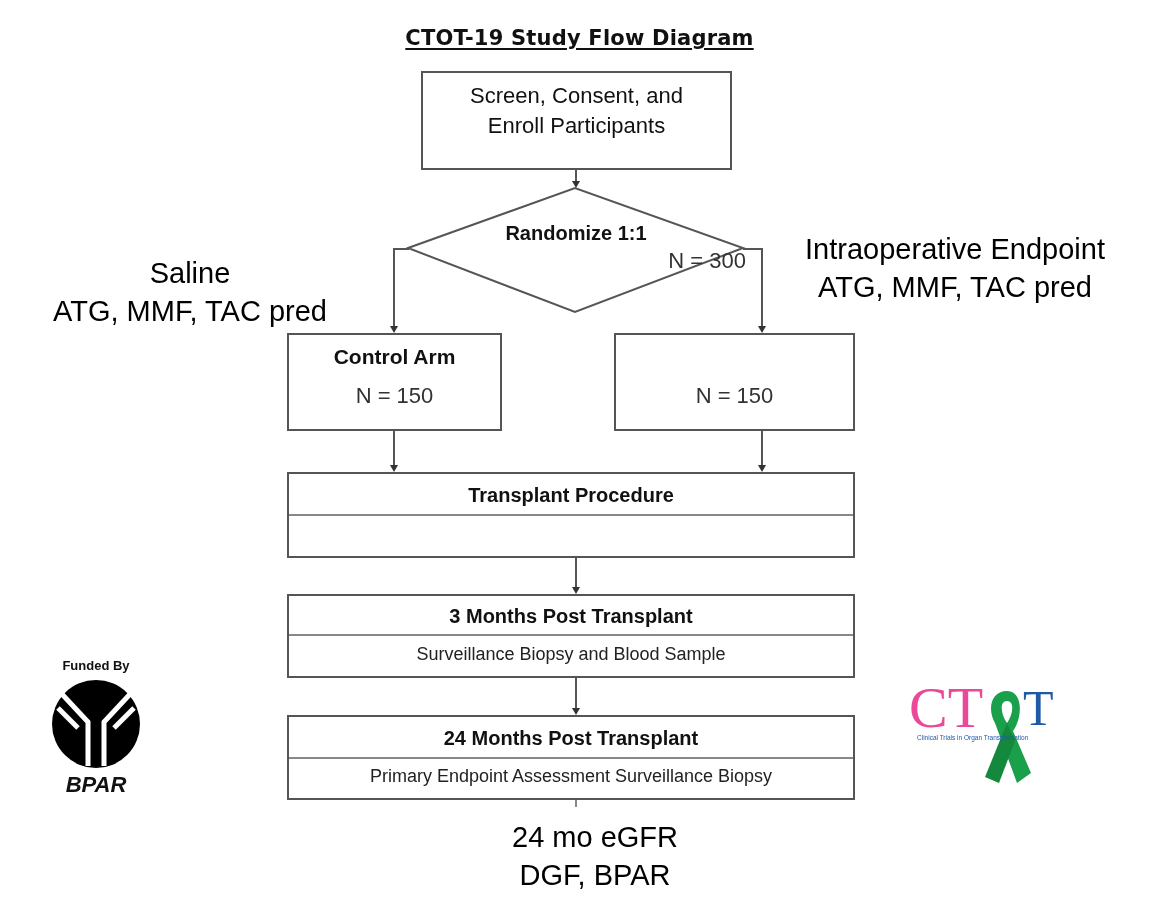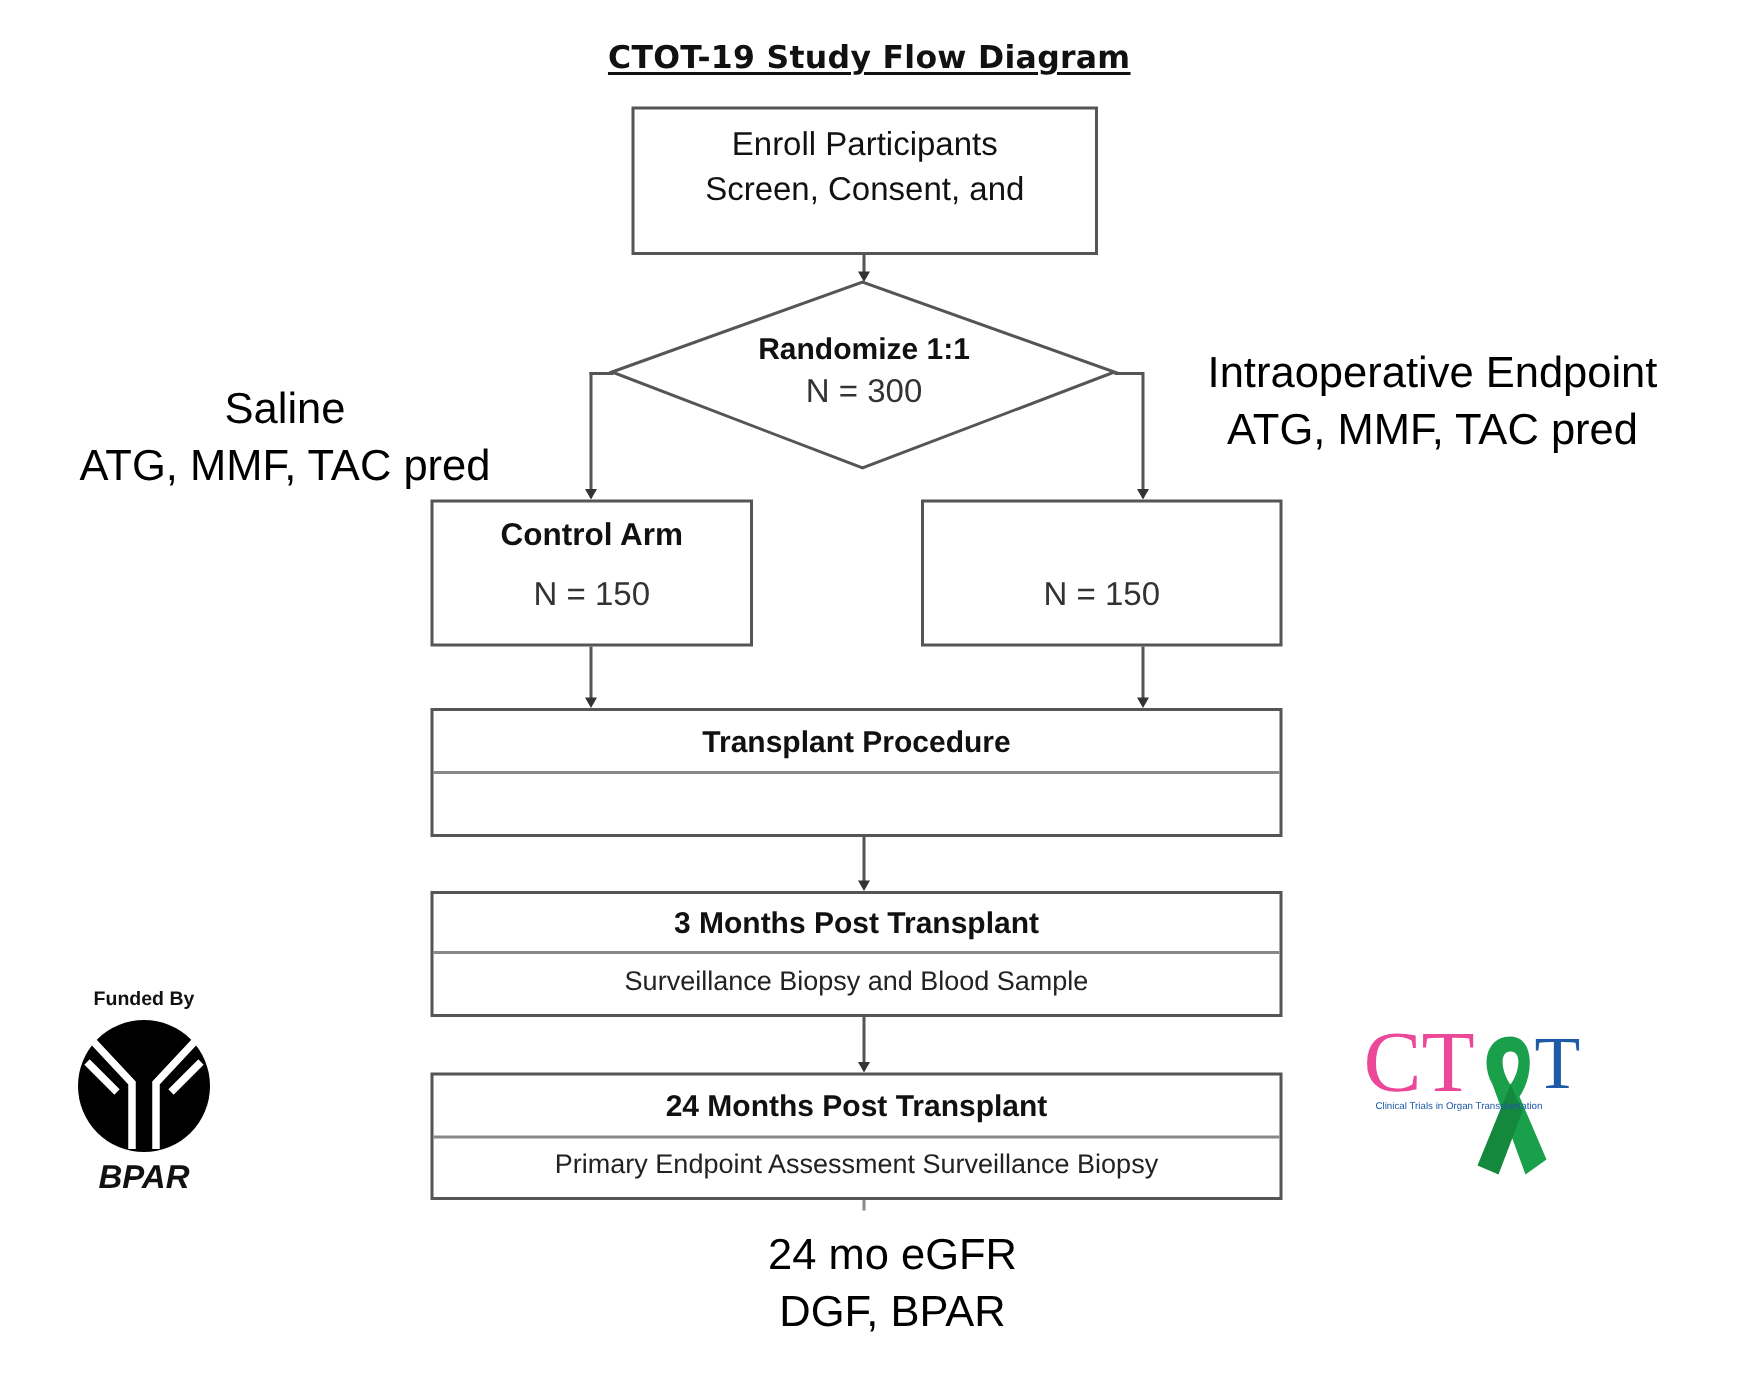--- a/index.html
+++ b/index.html
@@ -46,31 +46,31 @@
   <div class="arrowhead" style="left:572px; top:587px;"></div>
 
   <div class="vline" style="left:575px; top:677px; height:32px;"></div>
   <div class="arrowhead" style="left:572px; top:708px;"></div>
 
   <div class="vline" style="left:575px; top:799px; height:8px; background:#888;"></div>
 </div>
 
 <div class="box" style="left:421px; top:71px; width:311px; height:99px;">
   <div class="box-text" style="top:8px; font-size:22px; line-height:30px;">
+    <div>Screen, Consent, and</div>
     <div>Enroll Participants</div>
-    <div>Screen, Consent, and</div>
   </div>
 </div>
 
 <svg class="abs" style="left:406px; top:186px;" width="340" height="128">
   <polygon points="2,62 169,2 337,62 169,126" fill="#fff" stroke="#555" stroke-width="2"></polygon>
 </svg>
 <div class="abs" style="left:406px; top:220px; width:340px; text-align:center;">
   <div class="bold" style="font-size:20px; line-height:26px;">Randomize 1:1</div>
-  <div style="font-size:22px; line-height:30px; color:#333;">N = 300</div>
+  <div style="font-size:22px; line-height:30px; color:#333;text-align:right;">N = 300</div>
 </div>
 
 <div class="box" style="left:287px; top:333px; width:215px; height:98px;">
   <div class="box-text bold" style="top:8px; font-size:21px; line-height:28px;">Control Arm</div>
   <div class="box-text" style="top:46px; font-size:22px; line-height:30px; color:#333;">N = 150</div>
 </div>
 
 <div class="box" style="left:614px; top:333px; width:241px; height:98px;">
   <div class="box-text" style="top:46px; font-size:22px; line-height:30px; color:#333;">N = 150</div>
 </div>

